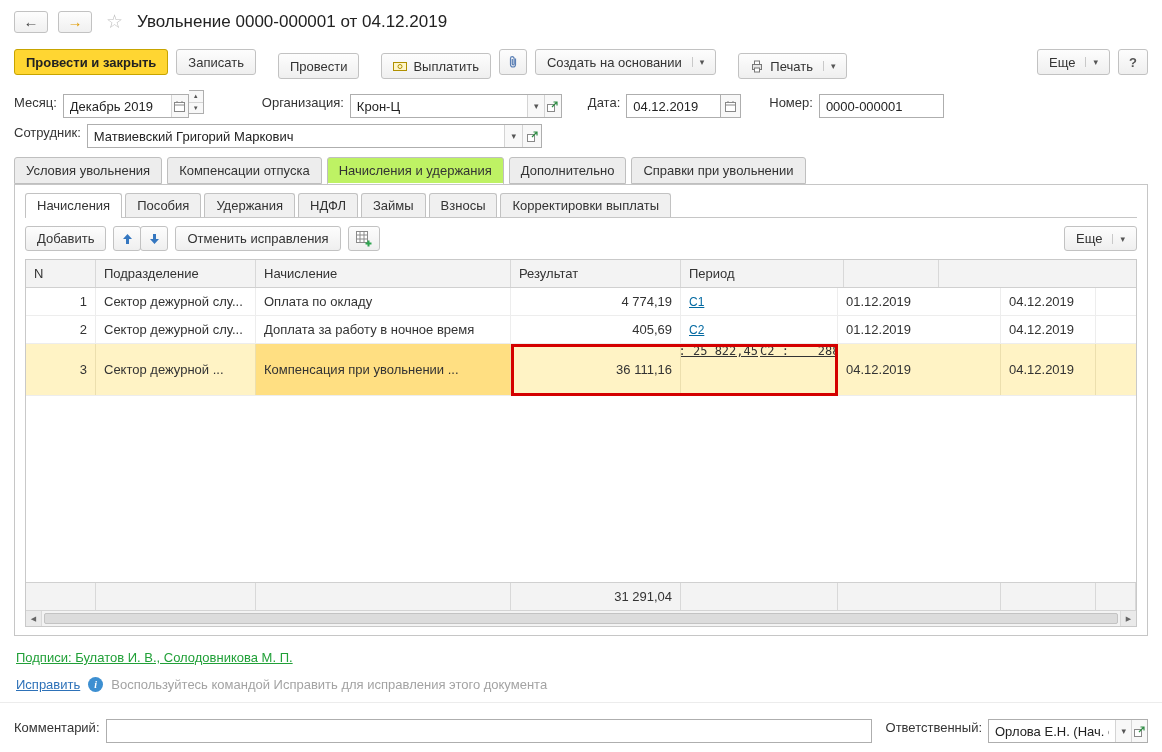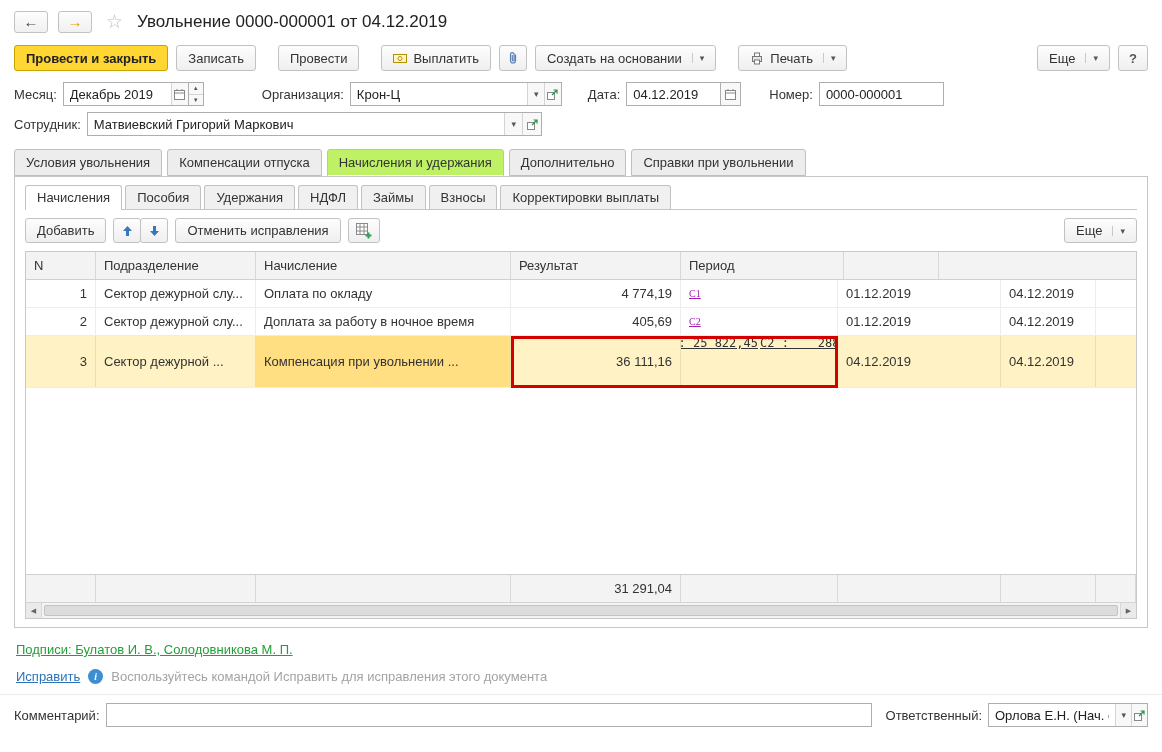--- a/index.html
+++ b/index.html
@@ -24,28 +24,28 @@
   
   .toolbar { display:flex; align-items:center; gap:8px; padding:6px 14px 8px 14px; }
   .btn {
     display:inline-flex; align-items:center; gap:6px; height:26px; padding:0 11px;
     background:linear-gradient(#fdfdfd,#efefef); border:1px solid #c2c2c2; border-radius:3px;
     color:#333; white-space:nowrap; cursor:default;
   }
   .btn.primary { background:#ffd632; border-color:#c7a400; font-weight:bold; color:#222; }
   .btn .caret { margin-left:4px; padding-left:7px; border-left:1px solid #c9c9c9; font-size:9px; color:#555; }
   .btn.iconbtn { padding:0 7px; }
-  .gap-l { margin-left:14px; }
+  .gap-l { margin-left:14px;margin-top:8px; }
   .tb-spacer { flex:1; }
   .btn.help { width:30px; justify-content:center; font-weight:bold; color:#555; }
 
   
   .fields-row { display:flex; align-items:center; padding:3px 14px; height:30px; }
   .flabel { margin-right:6px; color:#333; white-space:nowrap; }
-  .ctl { display:flex; align-items:stretch; border:1px solid #aeaeae; height:24px; background:#fff; }
+  .ctl { display:flex; align-items:stretch; border:1px solid #aeaeae; height:24px; background:#fff;margin-top:8px; }
   .ctl input {
     border:none; outline:none; padding:0 6px; font:inherit; color:#222; background:transparent; width:100%;
   }
   .ctl-btn {
     width:20px; display:flex; align-items:center; justify-content:center;
     border-left:1px solid #d4d4d4; background:#f8f8f8; font-size:9px; color:#555;
   }
   .spinner { display:flex; flex-direction:column; width:15px; height:24px; border:1px solid #aeaeae; border-left:none; }
   .spin-b { flex:1; display:flex; align-items:center; justify-content:center; font-size:6px; color:#555; background:#f8f8f8; }
   .spin-b:first-child { border-bottom:1px solid #d4d4d4; }
@@ -98,21 +98,21 @@
   .g-cell { display:flex; align-items:center; padding:0 8px; border-right:1px solid #ededed; overflow:hidden; white-space:nowrap; }
   .c-n   { width:70px; }
   .c-dept{ width:160px; }
   .c-acc { width:255px; }
   .c-res { width:170px; }
   .c-fin { width:157px; }
   .c-p1  { width:163px; }
   .c-p2  { width:95px; }
   .c-x   { flex:1; border-right:none; }
   .num { justify-content:flex-end; }
-  .fin { font-family:Liberation Serif, serif; font-size:10px; text-decoration:underline; color:#a21caf; }
+  .fin { font-family:Liberation Sans, sans-serif; font-size:12px; text-decoration:underline; color:#0369a1; }
   .fin-multi { flex-direction:row; align-items:flex-start; justify-content:center; gap:2px; }
   .fin-line { font-family:"DejaVu Sans Mono", monospace; font-size:12px; text-decoration:underline; white-space:pre; color:#333; }
   .g-row.sel { background:#fff3c5; }
   .g-row.sel .g-cell { border-right-color:#ecdfae; border-bottom-color:#ecdfae; }
   .g-row.sel .c-acc { background:#ffdf82; }
   .g-fill { flex:1; background:#fff; }
   .g-total { display:flex; height:28px; background:#f3f3f3; border-top:1px solid #d0d0d0; flex:none; }
   .g-total .g-cell { border-right:1px solid #d8d8d8; }
 
   .red-box {

